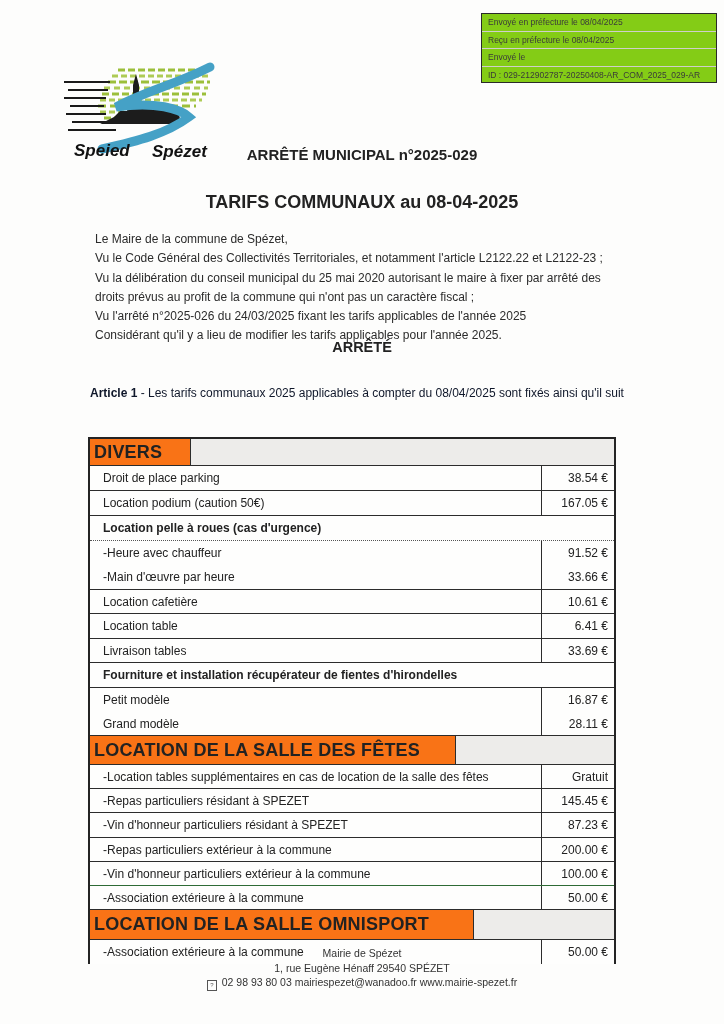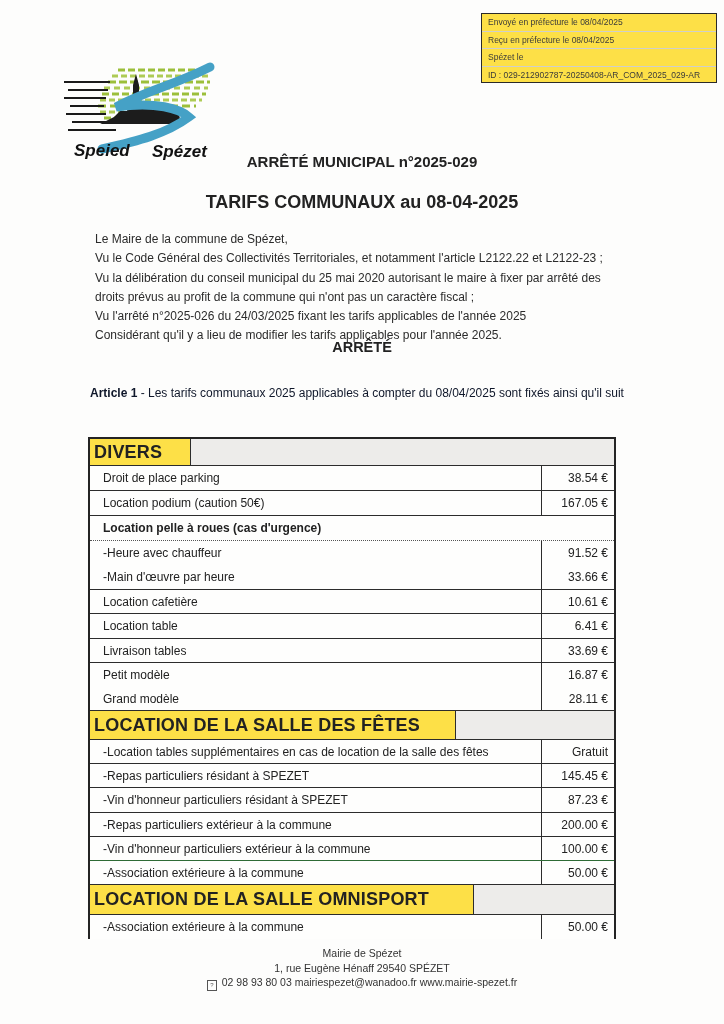--- a/index.html
+++ b/index.html
@@ -4,34 +4,34 @@
 <style>
   html,body{margin:0;padding:0;background:#e8e8e8;}
   .page{
     position:relative;width:724px;height:1024px;background:#fdfdfc;
     font-family:"Liberation Sans","DejaVu Sans",sans-serif;color:#1f1f1f;
     overflow:hidden;margin:0 auto;
   }
   
   .stamp{
     position:absolute;left:481px;top:13px;width:236px;height:70px;
-    border:1.5px solid #2a2a2a;box-sizing:border-box;background:#fde047;
+    border:1.5px solid #2a2a2a;box-sizing:border-box;background:#84cc16;
     font-size:8.5px;color:#3a3a3a;
   }
   .stamp-line{
     height:16.5px;line-height:16.5px;padding:0 6px;white-space:nowrap;
     border-bottom:1px solid #cfcfcb;overflow:hidden;
   }
   .stamp-line:last-child{border-bottom:none;}
   
   .logo{position:absolute;left:60px;top:60px;width:158px;height:102px;}
   
   .title-main{
     position:absolute;top:146px;left:0;width:724px;text-align:center;
-    font-size:15px;font-weight:bold;color:#222;margin-top:7px;
+    font-size:15px;font-weight:bold;color:#222;
   }
   .title-sub{
     position:absolute;top:192px;left:0;width:724px;text-align:center;
     font-size:18px;font-weight:bold;color:#222;
   }
   .preamble{position:absolute;left:95px;top:230px;font-size:12px;color:#2b2b2b;}
   .preamble .pl{height:19.3px;line-height:19.3px;white-space:nowrap;}
   .arrete{
     position:absolute;top:339px;left:0;width:724px;text-align:center;
     font-size:14.5px;font-weight:bold;color:#222;
@@ -53,21 +53,21 @@
   }
   .row.noline{border-bottom:none;}
   .row.dotted{border-bottom:1.5px dotted #555;}
   .row.greenline{border-bottom-color:#2e6b35;}
   .row.subsec .lbl{font-weight:bold;}
   .row.sec{
     background:#edecea;font-weight:bold;font-size:18px;letter-spacing:.2px;
   }
   .secbox{
     display:flex;align-items:center;box-sizing:border-box;height:100%;
-    border-right:1.5px solid #2c2c2c;padding:0 4px;white-space:nowrap;background:#fde047;
+    border-right:1.5px solid #2c2c2c;padding:0 4px;white-space:nowrap;background:#f97316;
   }
   .w-divers{width:101px}.w-fetes{width:366px}.w-omni{width:384px}
   .row.cut{border-bottom:none;}
   
   .footer{
     position:absolute;left:0;top:946px;width:724px;text-align:center;
     font-size:10.5px;color:#333;line-height:14.5px;
   }
   .tofu{
     display:inline-block;width:8px;height:9px;border:1px solid #555;
@@ -75,21 +75,21 @@
   }
 </style>
 </head>
 <body>
 
 <div class="page">
 
   <div class="stamp">
     <div class="stamp-line">Envoyé en préfecture le 08/04/2025</div>
     <div class="stamp-line">Reçu en préfecture le 08/04/2025</div>
-    <div class="stamp-line">Spézet le</div>
+    <div class="stamp-line">Envoyé le</div>
     <div class="stamp-line">ID : 029-212902787-20250408-AR_COM_2025_029-AR</div>
   </div>
 
   <svg class="logo" viewBox="0 0 158 102">
     <g stroke="#9cbf3a" stroke-width="3.2">
       <line x1="58" y1="10" x2="148" y2="10" stroke-dasharray="7 3"></line>
       <line x1="52" y1="16" x2="150" y2="16" stroke-dasharray="6 3" stroke="#aecb55"></line>
       <line x1="48" y1="22" x2="150" y2="22" stroke-dasharray="8 3"></line>
       <line x1="44" y1="28" x2="148" y2="28" stroke-dasharray="6 4" stroke="#aecb55"></line>
       <line x1="42" y1="34" x2="146" y2="34" stroke-dasharray="7 3"></line>
@@ -169,20 +169,23 @@
     <div class="row h25">
       <span class="lbl">Location table</span>
       <span class="price">6.41 €</span>
     </div>
 
     <div class="row h24">
       <span class="lbl">Livraison tables</span>
       <span class="price">33.69 €</span>
     </div>
 
+    <div class="row subsec h25">
+      <span class="lbl">Fourniture et installation récupérateur de fientes d'hirondelles</span>
+    </div>
 
     <div class="row noline h24">
       <span class="lbl">Petit modèle</span>
       <span class="price">16.87 €</span>
     </div>
 
     <div class="row h24">
       <span class="lbl">Grand modèle</span>
       <span class="price">28.11 €</span>
     </div>

